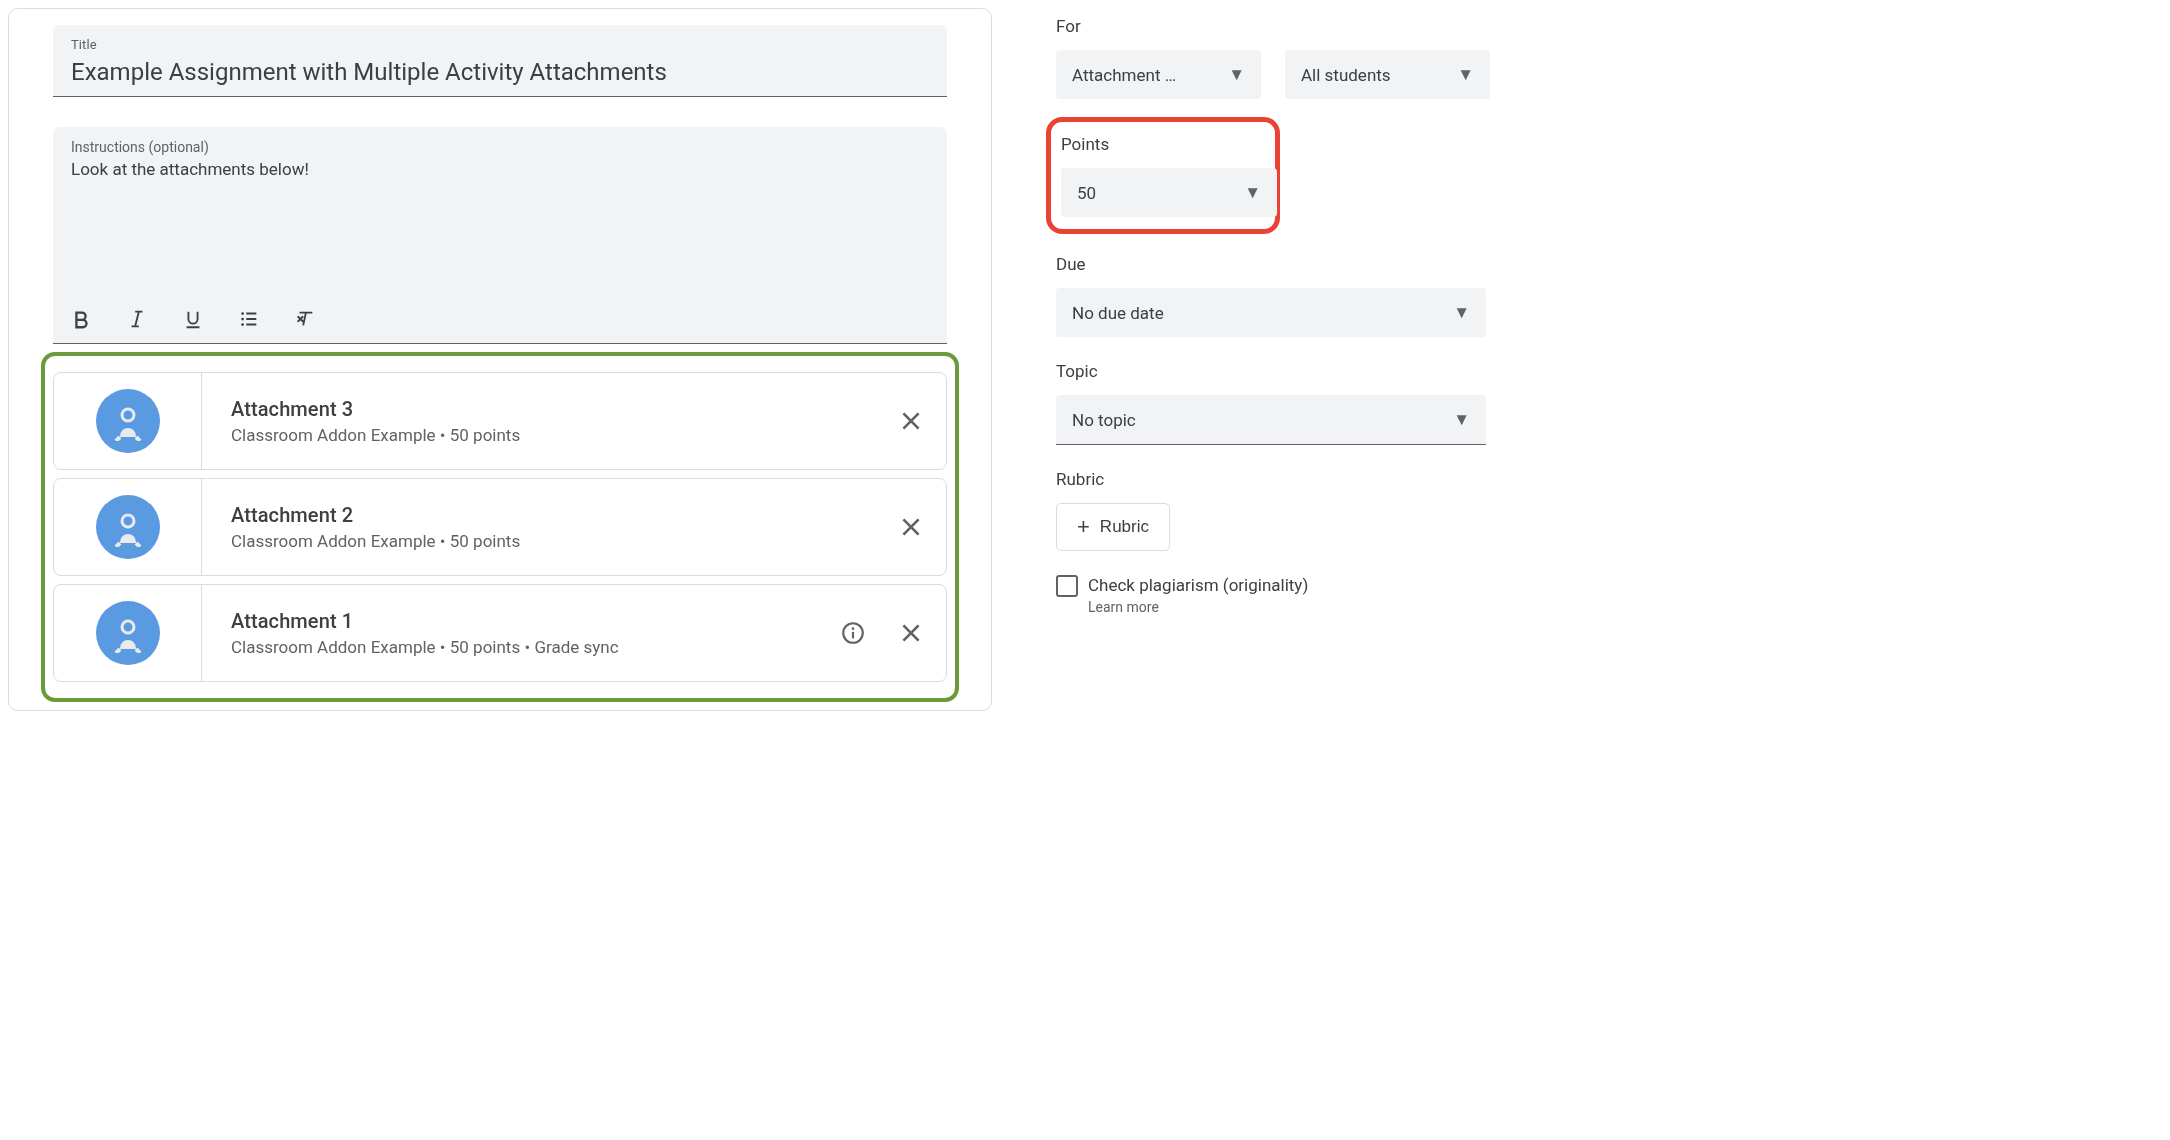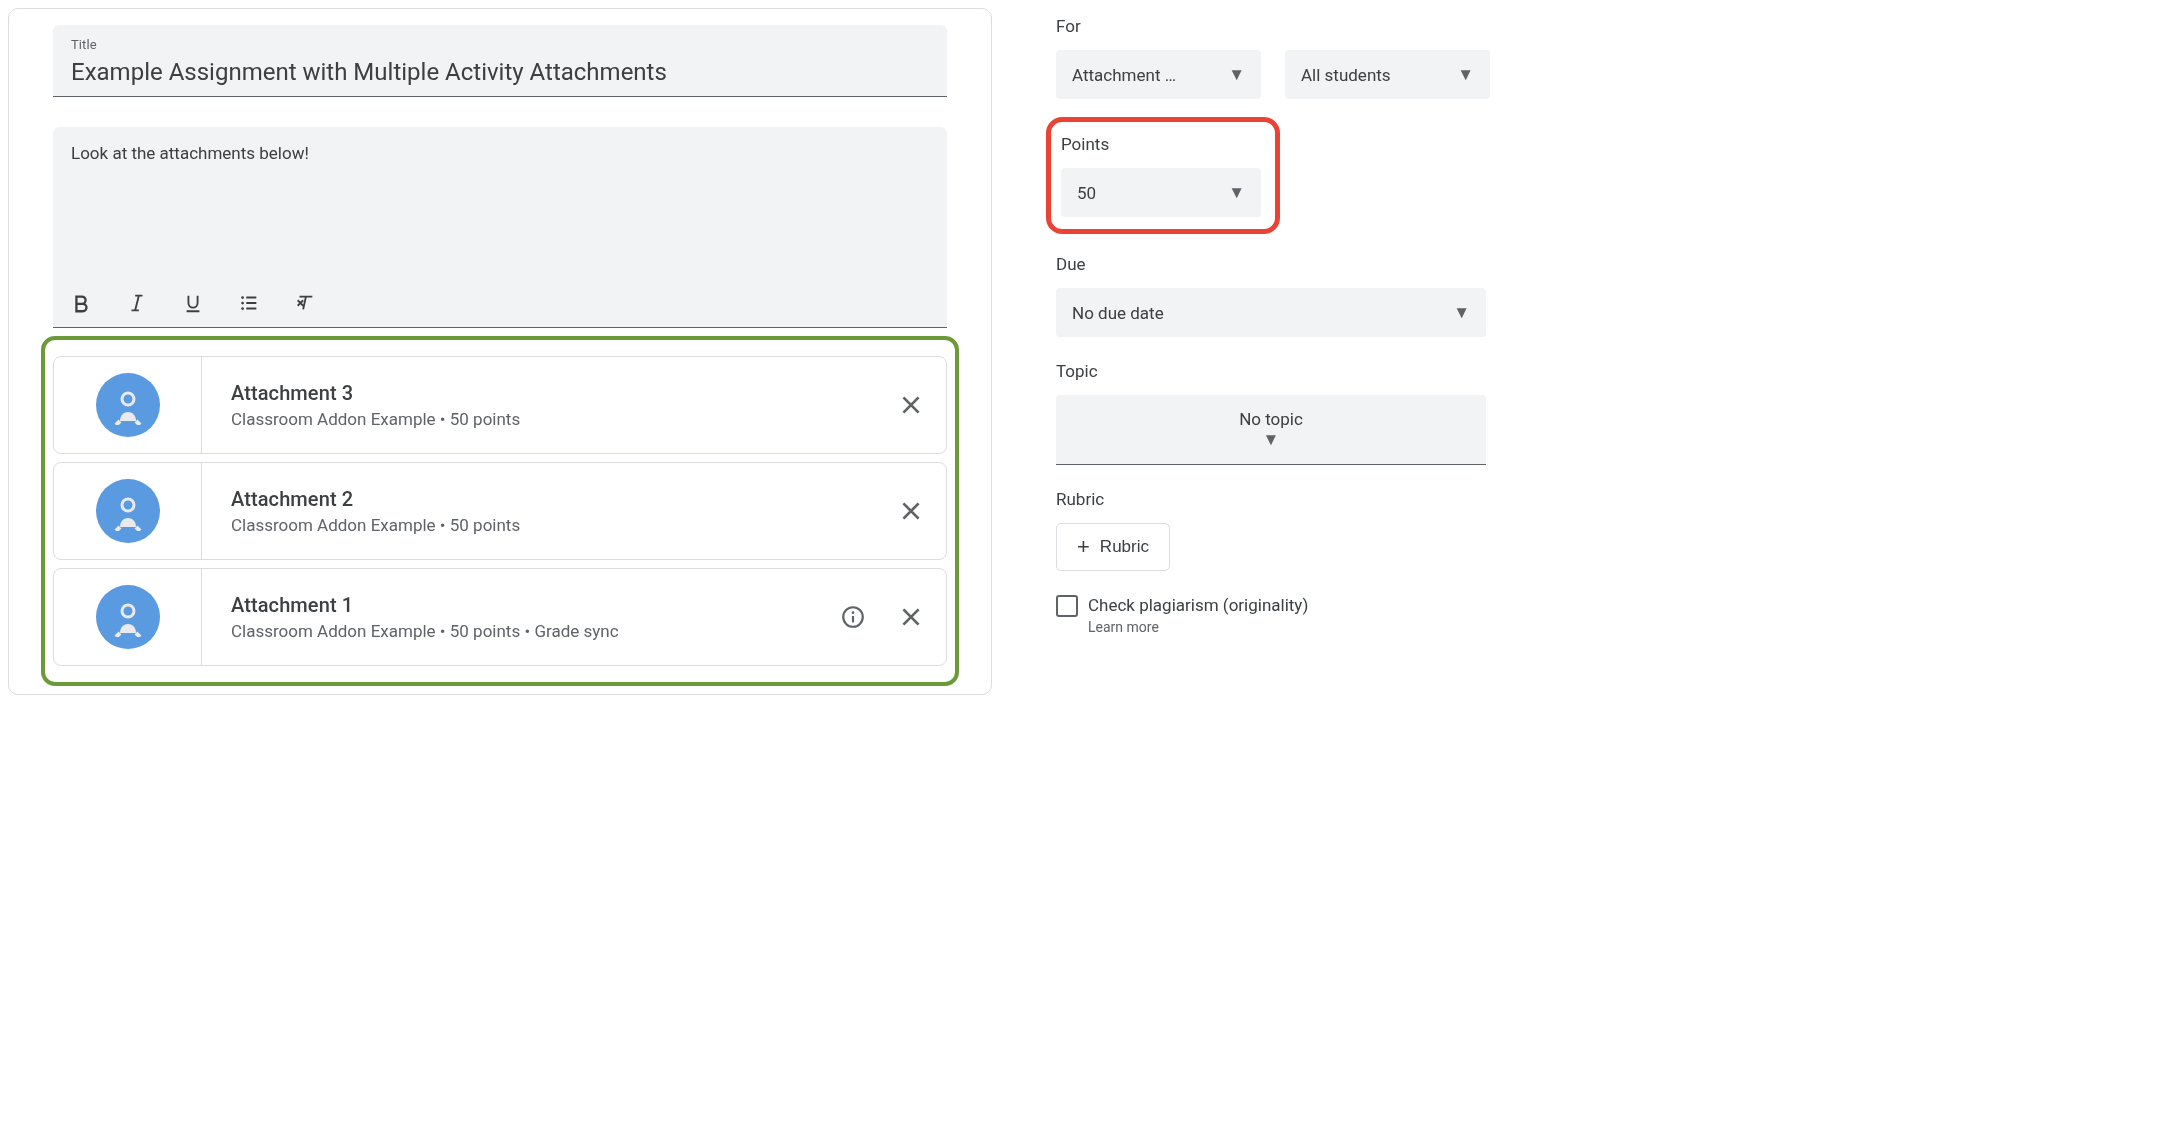--- a/index.html
+++ b/index.html
@@ -173,26 +173,25 @@
   padding: 14px 16px;
   display: flex;
   align-items: center;
   justify-content: space-between;
   cursor: pointer;
   font-size: 17px;
   color: #3c4043;
 }
 .dropdown.wide { width: 430px; text-align: center; }
 .dropdown.half { width: 205px; }
-.dropdown.narrow { width: 200px; }
+.dropdown.narrow { width: 216px; }
 .dropdown .chev { color: #5f6368; }
 .underline-dd {
   border-bottom: 1px solid #5f6368;
   border-radius: 4px 4px 0 0;
-  flex-direction: column;
 }
 .rubric-btn {
   display: inline-flex;
   align-items: center;
   gap: 10px;
   border: 1px solid #dadce0;
   border-radius: 5px;
   background: #fff;
   padding: 12px 20px;
   font-size: 17px;
@@ -222,20 +221,21 @@
 
 <div class="main-panel">
   <div class="card">
 
     <div class="title-area">
       <div class="title-label">Title</div>
       <div class="title-value">Example Assignment with Multiple Activity Attachments</div>
     </div>
 
     <div class="instr-area">
+      <div class="instr-label">Instructions (optional)</div>
       <div class="instr-value">Look at the attachments below!</div>
     </div>
 
     <div class="toolbar">
       <button>
           <svg viewBox="0 0 24 24">
             <path d="M7 5h6a4 4 0 0 1 0 8H7zM7 13h7a4 4 0 0 1 0 8H7z" fill="none" stroke="#3c4043" stroke-width="2.5"></path>
           </svg>
         </button>
       <button>

